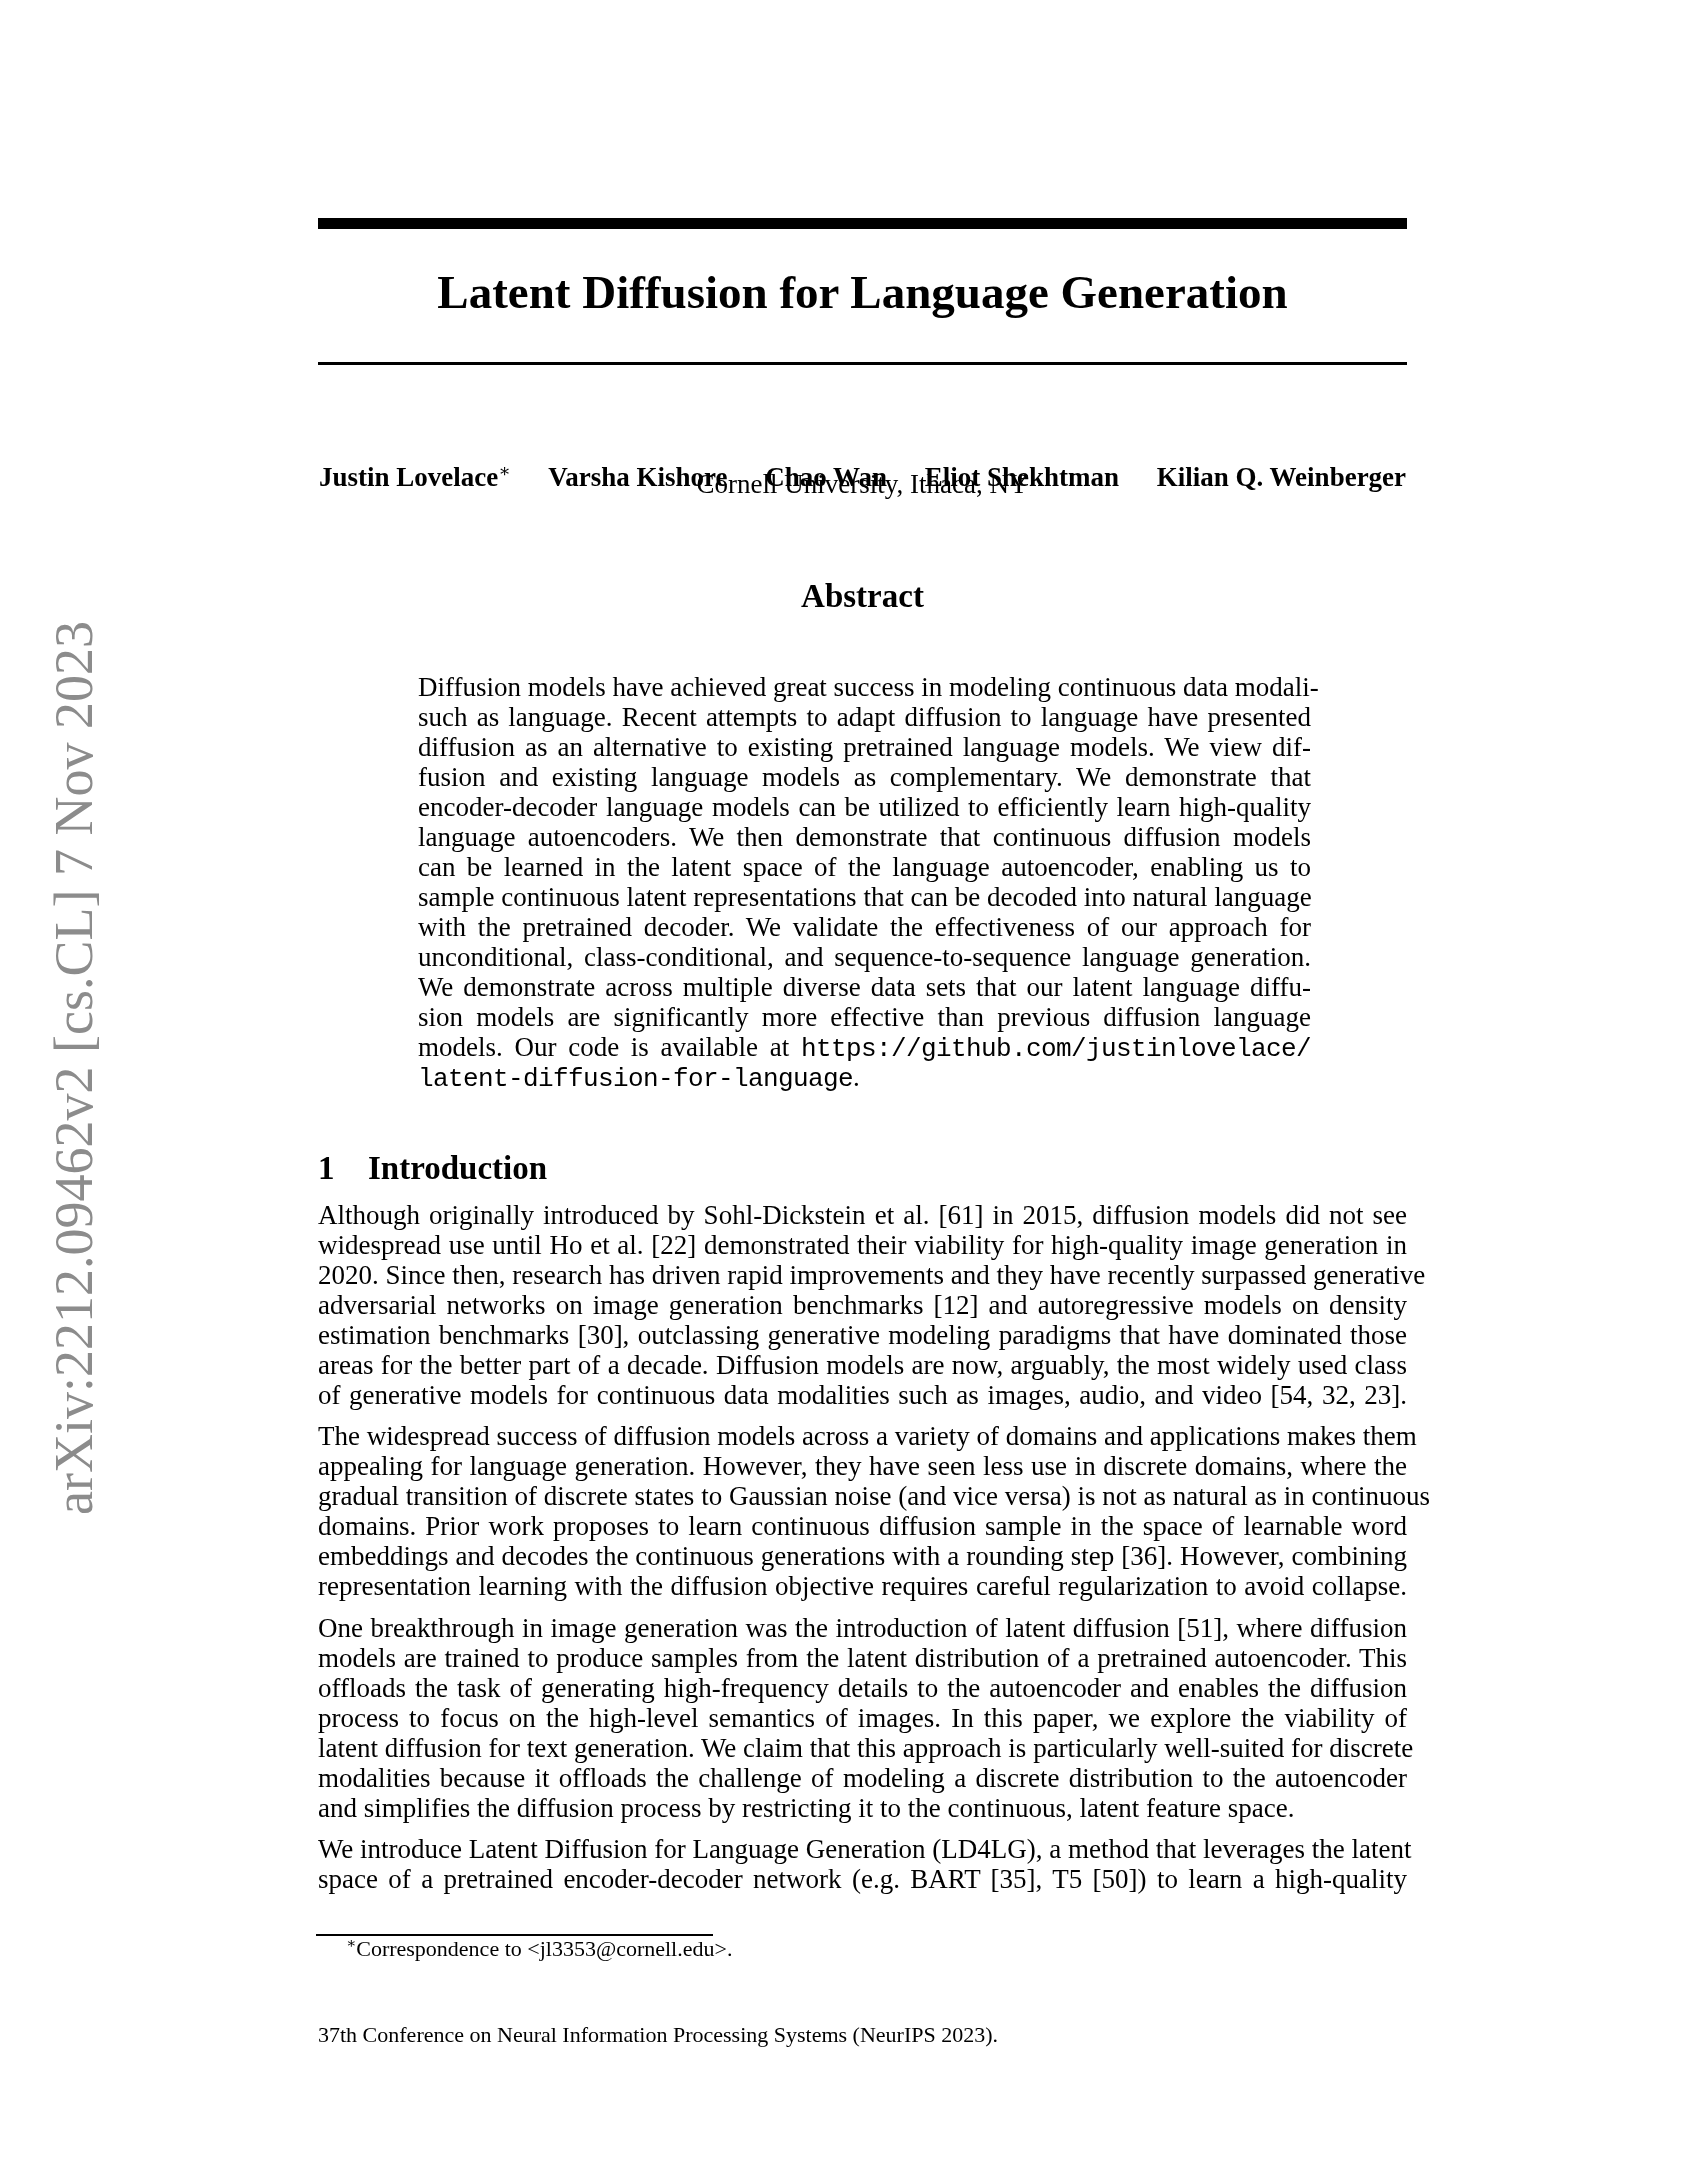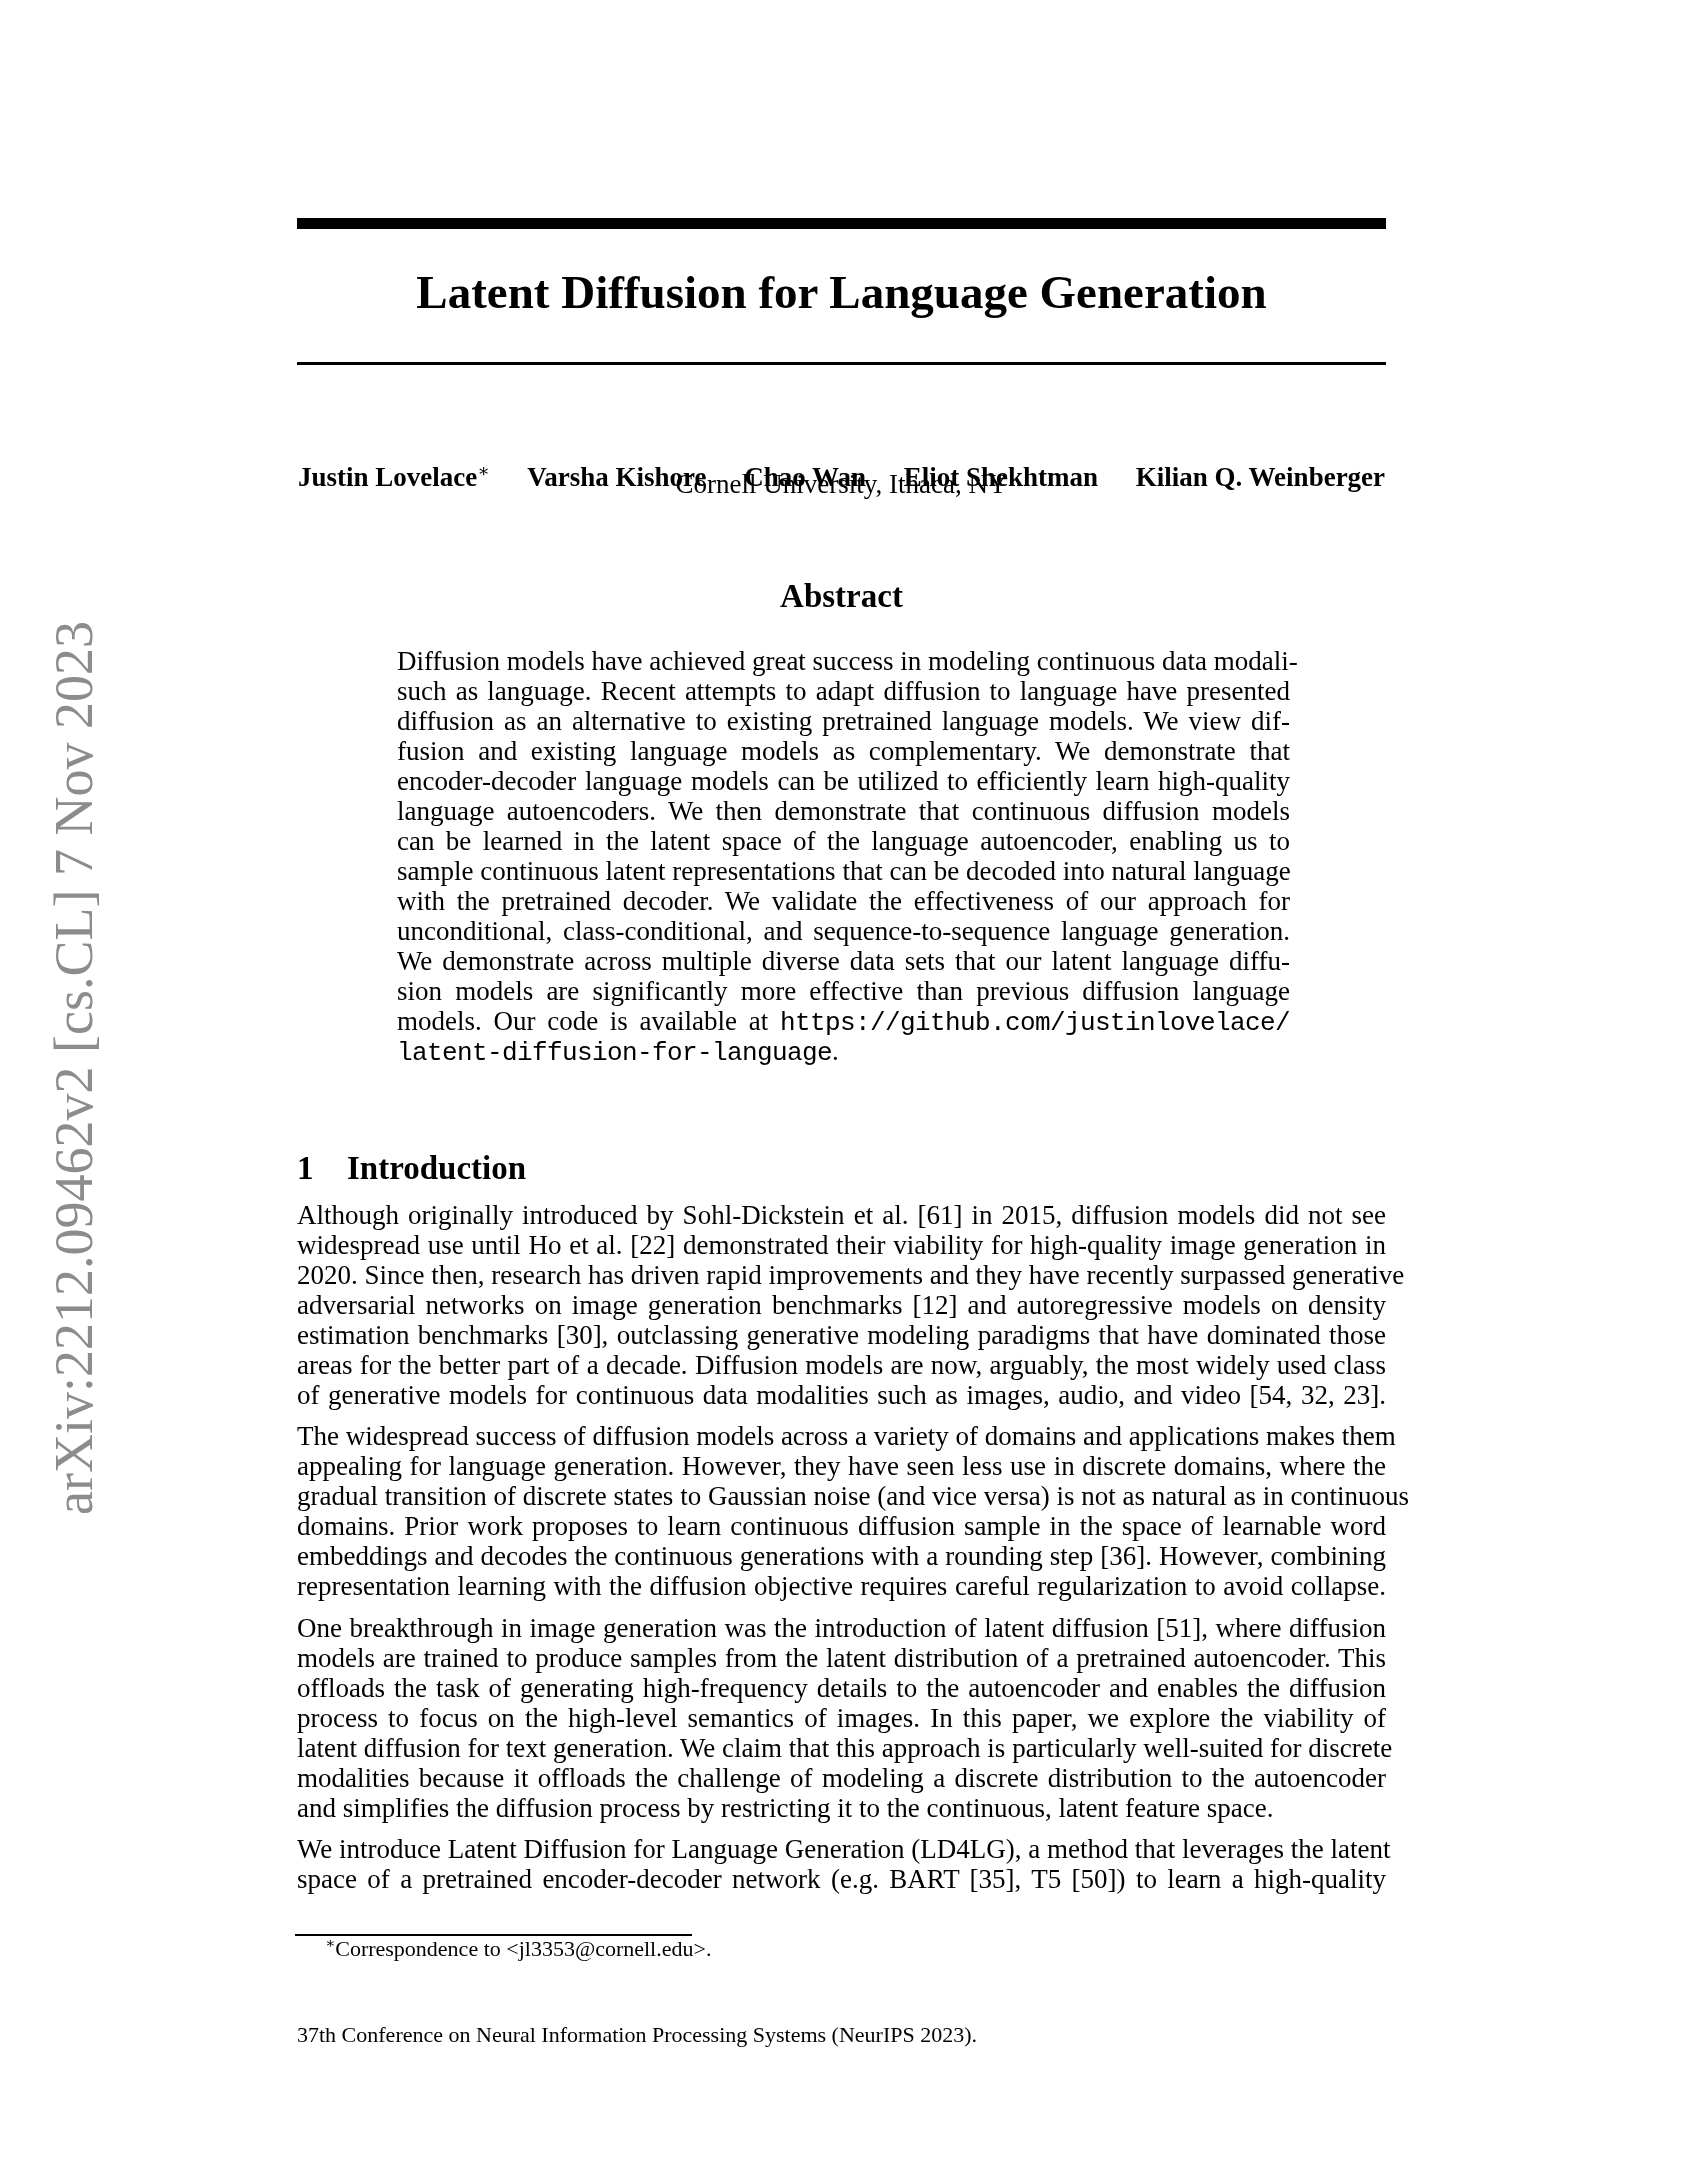--- a/index.html
+++ b/index.html
@@ -1,36 +1,36 @@
 <!DOCTYPE html>
 <html><head>
 <meta charset="utf-8">
 <style>
   html, body { margin: 0; padding: 0; background: #ffffff; }
   body { width: 1683px; height: 2178px; position: relative; overflow: hidden;
          font-family: "Liberation Serif", "DejaVu Serif", serif; color: #000; }
-  .abs { position: absolute; }
+  .abs { position: absolute; margin-left: 21px; }
   #arxiv-stamp { position: absolute; left: 40px; top: 1515px; width: 950px; height: 69px;
     transform-origin: 0 0; transform: rotate(-90deg);
     font-size: 54px; line-height: 69px; color: #8c8c8c; white-space: nowrap;
     font-family: "Liberation Serif", serif; }
   #top-bar { left: 297px; top: 218px; width: 1089px; height: 11px; background: #000; }
   #title-rule { left: 297px; top: 362px; width: 1089px; height: 3px; background: #000; }
   #title { left: 297px; width: 1089px; top: 265px; font-size: 47px; font-weight: bold;
            text-align: center; line-height: 55px; white-space: nowrap; }
   #authors { left: 297px; width: 1089px; top: 461px; font-size: 27px; font-weight: bold;
              line-height: 32px; text-align: center; white-space: nowrap; word-spacing: 0; }
   #authors .author { margin-left: 31px; }
   #authors .author:first-child { margin-left: 0; }
   #authors sup { font-size: 18px; font-weight: normal; vertical-align: 9px; line-height: 0; }
   #affiliation { left: 297px; width: 1089px; top: 468px; font-size: 27px; line-height: 32px;
                  text-align: center; white-space: nowrap; }
   #abstract-heading { left: 297px; width: 1089px; top: 576px; font-size: 33px; font-weight: bold;
                       text-align: center; line-height: 40px; }
-  #abstract { left: 397px; width: 893px; top: 646px; font-size: 27px; }
+  #abstract { left: 397px; width: 893px; top: 672px; font-size: 27px; }
   .line { display: block; height: 30px; line-height: 30px; white-space: nowrap;
           text-align: justify; text-align-last: justify; }
   .line.last { text-align: left; text-align-last: left; }
   .mono { font-family: "Liberation Mono", "DejaVu Sans Mono", monospace; font-size: 26px; letter-spacing: -0.6px; text-align: right; }
   #intro-heading { left: 297px; top: 1148px; font-size: 33px; font-weight: bold; line-height: 40px; white-space: nowrap; }
   #intro-heading .num { display: inline-block; width: 50px; }
   #body { left: 297px; width: 1089px; top: 1200px; font-size: 27px; }
   .para { margin-bottom: 11.4px; }
   #footnote-rule { left: 295px; top: 1934px; width: 397px; height: 1.5px; background: #000; }
   #footnote { left: 325px; top: 1936px; font-size: 22px; line-height: 26px; white-space: nowrap; }

